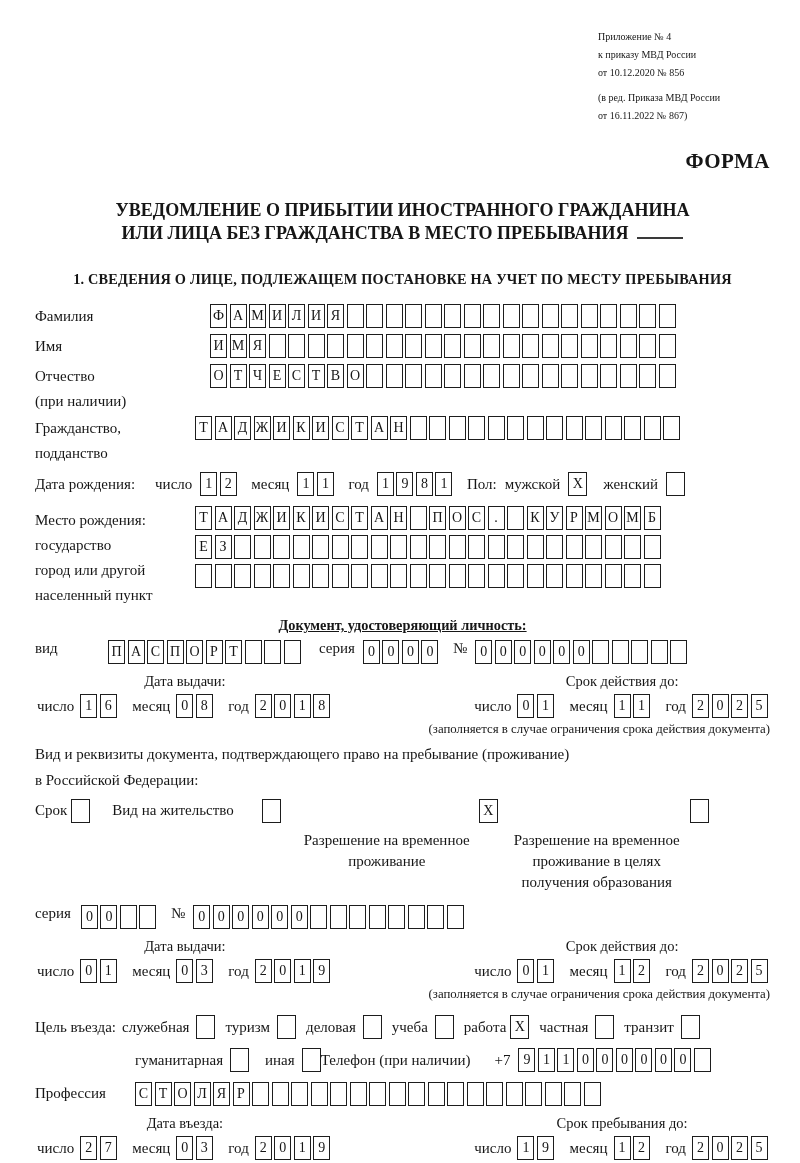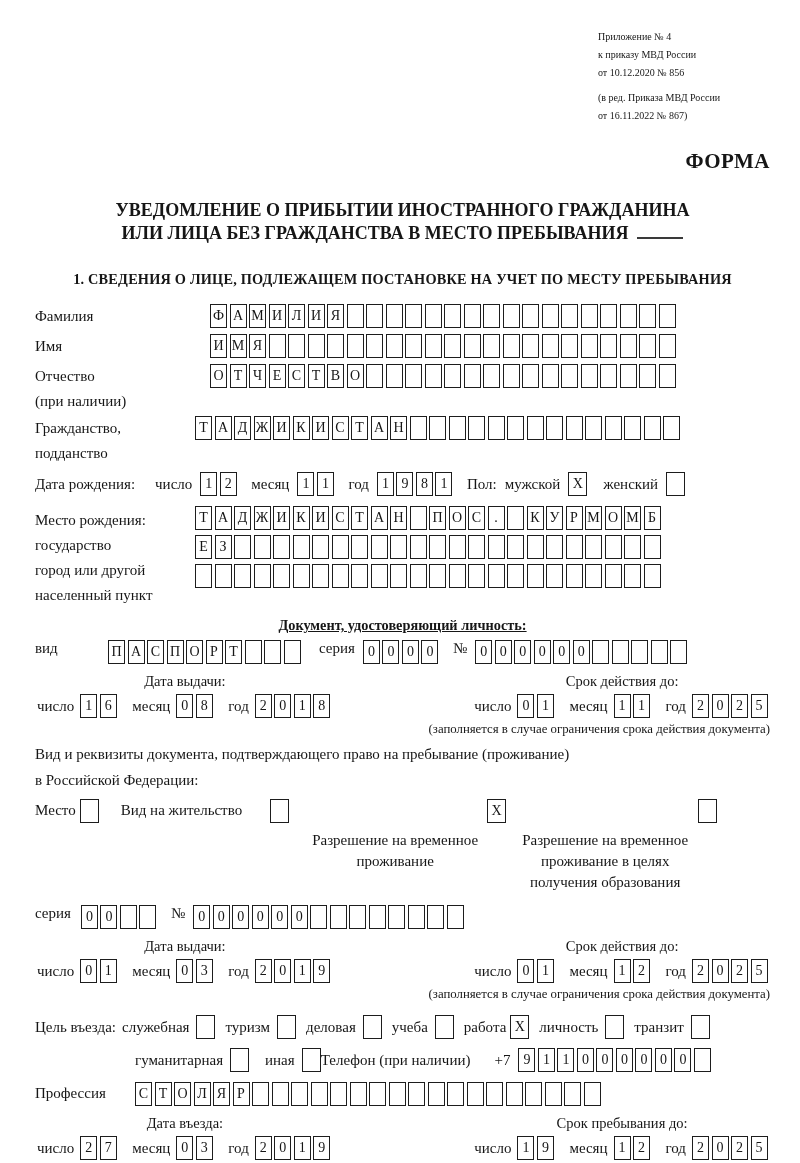--- a/index.html
+++ b/index.html
@@ -420,21 +420,21 @@
         </div>
       </div>
     </div>
     <div class="note">(заполняется в случае ограничения срока действия документа)</div>
 
     <div class="intro">Вид и реквизиты документа, подтверждающего право на пребывание (проживание)</div>
     <div class="intro">в Российской Федерации:</div>
 
     <div class="opts">
       <div class="opt">
-        <span class="opt-label">Место</span>
+        <span class="opt-label">Срок</span>
         <span class="checkbox" style="margin-left:4px;"></span>
       </div>
       <div class="opt" style="margin-left:22px;">
         <span class="opt-label">Вид на жительство</span>
         <span class="checkbox cbgap" style="margin-left:28px;"></span>
       </div>
       <div class="opt" style="margin-left:22px;">
         <span class="opt-label opt-c" style="width:168px;">Разрешение на временное проживание</span>
         <span class="checkbox cbgap">X</span>
       </div>
@@ -535,21 +535,21 @@
       </span>
       <span class="pitem">
         <span>учеба</span>
         <span class="checkbox"></span>
       </span>
       <span class="pitem">
         <span>работа</span>
         <span class="checkbox" style="margin-left:4px;">X</span>
       </span>
       <span class="pitem">
-        <span>личность</span>
+        <span>частная</span>
         <span class="checkbox"></span>
       </span>
       <span class="pitem">
         <span>транзит</span>
         <span class="checkbox"></span>
       </span>
     </div>
 
     <div class="purp2">
       <span class="pitem" style="margin-left:0;">

